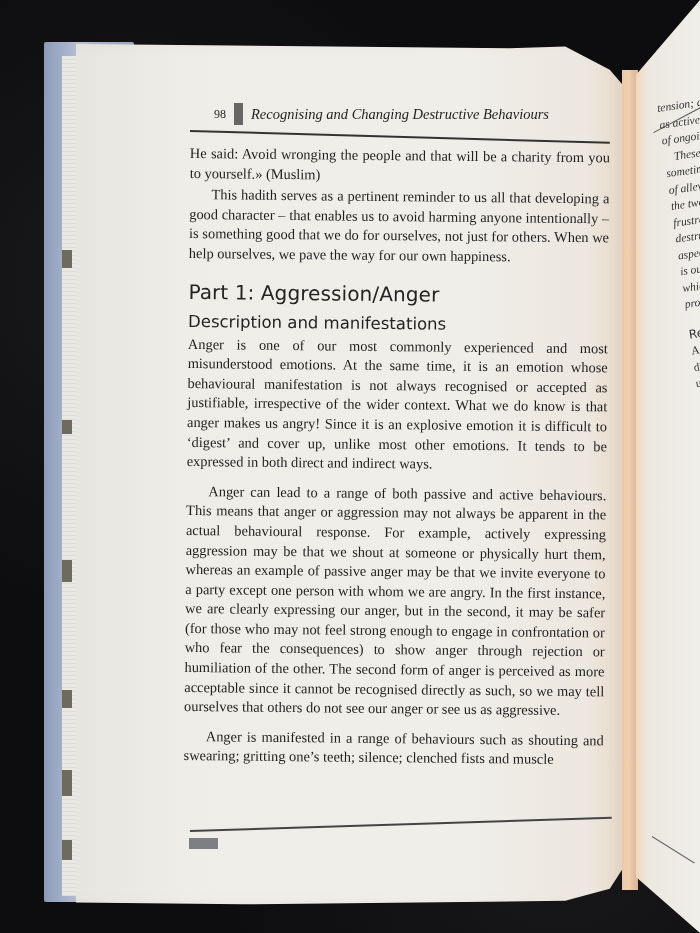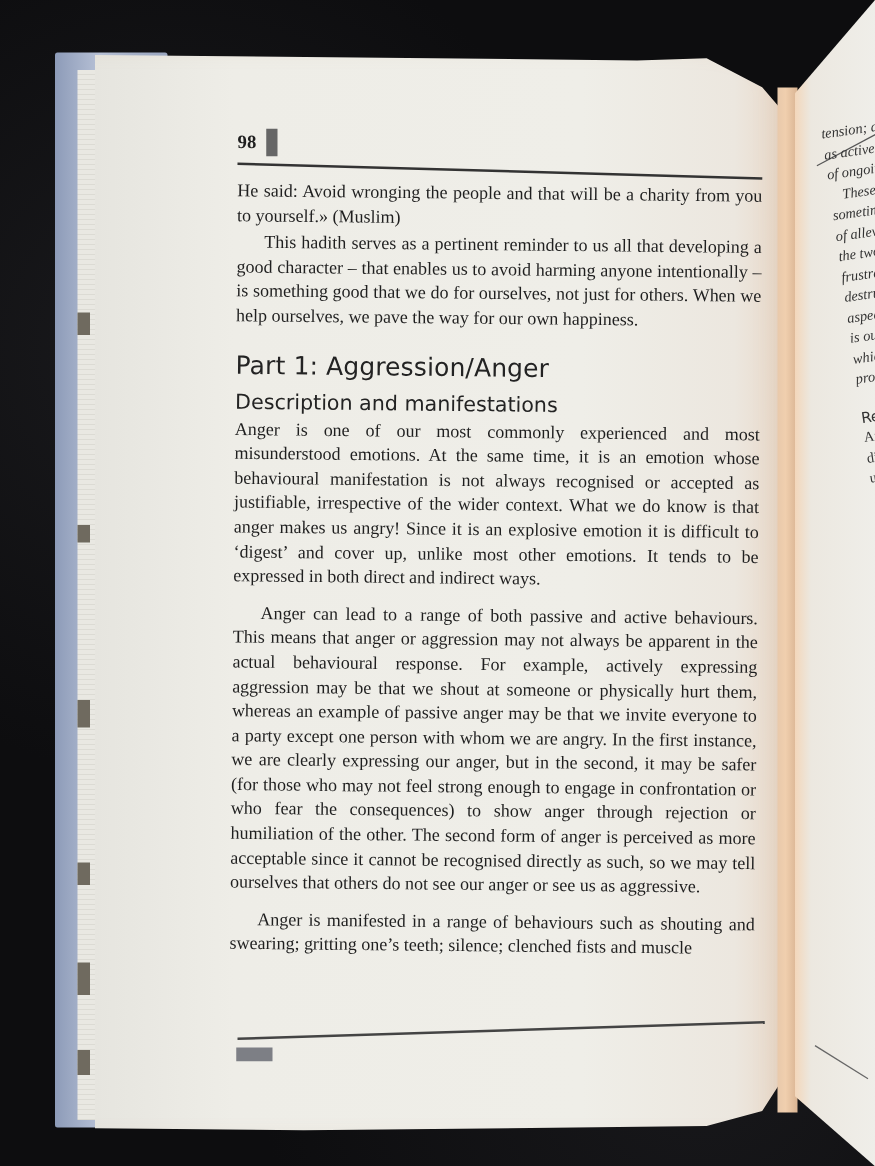--- a/index.html
+++ b/index.html
@@ -47,21 +47,21 @@
     }
 
     .content {
       position: absolute; left: 190px; top: 100px; width: 420px;
       font-family: "Liberation Serif", serif; color: #1f1f1f;
     }
     .running-head {
       display: flex; align-items: center; gap: 8px;
       font-size: 14px; height: 28px;
     }
-    .running-head .pgnum { font-size: 15px; margin-left: 0; font-weight: bold; }
+    .running-head .pgnum { font-size: 12px; margin-left: 24px; }
     .running-head .bar { width: 9px; height: 22px; background: #666; }
     .running-head .title { font-style: italic; font-size: 14.5px; }
     .rule {
       position: absolute; left: 0; top: 30px; width: 420px; height: 1.5px; background: #333;
       transform: rotate(1.6deg); transform-origin: left;
     }
     .body-text { position: absolute; left: 0; top: 44px; width: 420px; transform: rotate(0.6deg); transform-origin: left top; }
     p { margin: 0; font-size: 14.4px; line-height: 19.6px; text-align: justify; }
     p.indent { text-indent: 22px; }
     p + p { margin-top: 2px; }
@@ -108,20 +108,21 @@
   <div class="tab-mark" style="top:840px;height:20px"></div>
 
   <div class="left-page"></div>
   <div class="gutter"></div>
   <div class="right-page"></div>
 
   <div class="content">
     <div class="running-head">
       <span class="pgnum">98</span>
       <span class="bar"></span>
+      <span class="title">Recognising and Changing Destructive Behaviours</span>
     </div>
     <div class="rule"></div>
 
     <div class="body-text">
       <p>He said: Avoid wronging the people and that will be a charity from you to yourself.» (Muslim)</p>
       <p class="indent gap-after-quote">This hadith serves as a pertinent reminder to us all that developing a good character – that enables us to avoid harming anyone intentionally – is something good that we do for ourselves, not just for others. When we help ourselves, we pave the way for our own happiness.</p>
 
       <h2>Part 1: Aggression/Anger</h2>
       <h3>Description and manifestations</h3>
 

